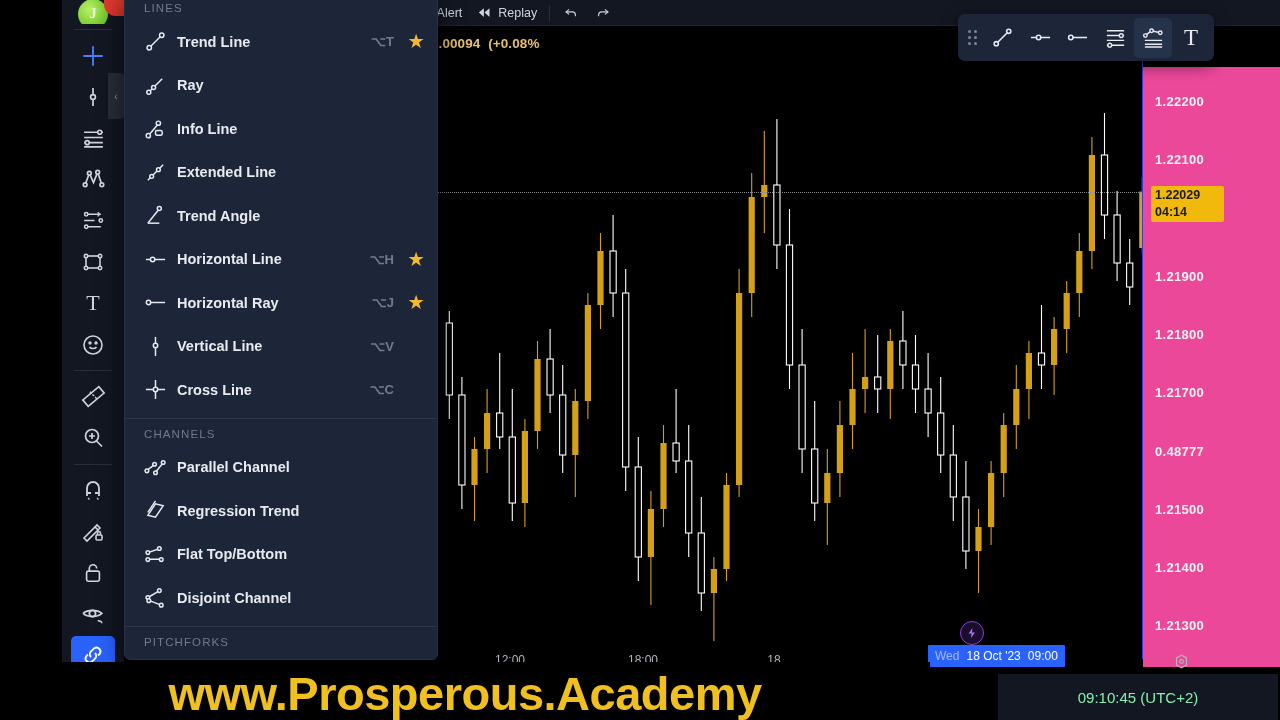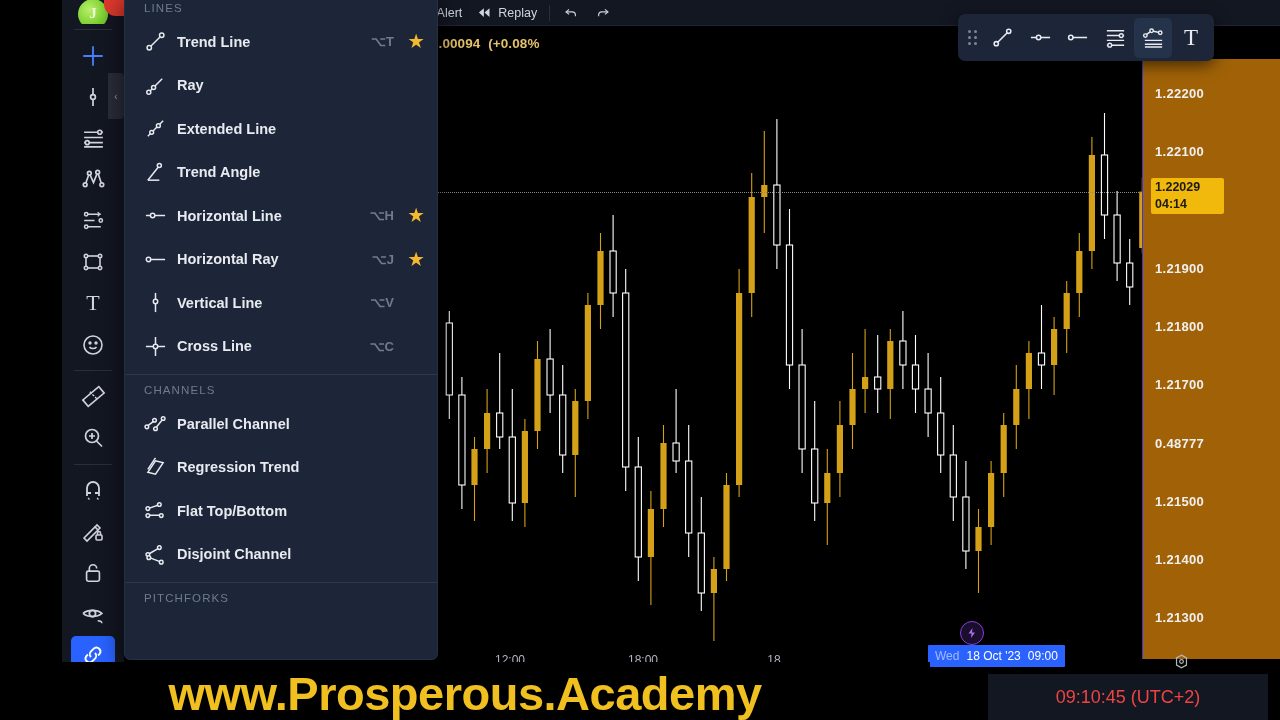--- a/index.html
+++ b/index.html
@@ -41,21 +41,21 @@
   }
   .legend .dot {
     width:12px; height:12px; border-radius:50%; background:#26a65b;
     box-shadow:0 0 7px 3px rgba(38,166,91,.55); margin-right:22px;
   }
   .ohlc { color:#e3c06b; letter-spacing:.1px; white-space:nowrap; }
   .ohlc .lbl { color:#f0f0f0; }
 
   
   .chart-pane { position:absolute; left:437px; top:59px; width:706px; height:600px; background:#000; overflow:hidden; z-index:10; }
-  .price-axis { position:absolute; left:1143px; top:59px; width:137px; height:600px; background:#a16207; z-index:14; }
+  .price-axis { position:absolute; left:1143px; top:67px; width:137px; height:600px; background:#ec4899; z-index:14; }
   .price-tick { position:absolute; left:12px; color:#f0f0f0; font-size:13px; font-weight:bold; letter-spacing:.3px; }
 
   .price-badge {
     position:absolute; left:8px; width:73px; height:36px;
     background:#f0b90b; border-radius:2px; color:#1b1b1b;
     font-size:12.5px; font-weight:bold; line-height:17px;
     padding:1px 0 0 4px;
   }
 
   .dotted-price-line {
@@ -77,23 +77,23 @@
   .time-tick { position:absolute; top:3px; color:#b2b5be; font-size:12px; transform:translateX(-50%); white-space:nowrap; }
   .time-badge {
     position:absolute; top:645px; height:22px; background:#2962ff; color:#fff;
     font-size:12px; font-weight:500; display:flex; align-items:center; gap:7px;
     padding:0 7px; white-space:nowrap; z-index:17; border-radius:1px;
   }
   .time-badge .faded { opacity:.55; }
 
   
   .clockstrip {
-    position:absolute; right:12px; bottom:0; width:280px; height:46px;
+    position:absolute; right:2px; bottom:0; width:280px; height:46px;
     background:#131722; display:flex; align-items:center; justify-content:center;
-    color:#ef4444; font-size:18px; z-index:40;
+    color:#86efac; font-size:15px; z-index:40;
   }
   .settings-gear { position:absolute; right:90px; top:653px; z-index:41; }
 
   
   .lefttool {
     position:absolute; left:62px; top:0; width:62px; height:676px;
     background:#131722; z-index:45;
     display:flex; flex-direction:column; align-items:center;
   }
   .logo-wrap { width:62px; height:26px; display:flex; align-items:center; justify-content:center; overflow:hidden; }
@@ -562,20 +562,33 @@
             <circle cx="10" cy="14" r="2.1" fill="#1c2638"></circle>
           </svg>
         </span>
         <span class="dd-label">Ray</span>
         <span class="dd-kbd"></span>
         <span class="dd-star"></span>
       </div>
       <div class="dd-item">
         <span class="dd-ico">
           <svg width="23" height="23" viewBox="0 0 24 24" stroke="#e8eaf0" stroke-width="1.55" fill="none">
+            <path d="M5 19 L15 7"></path>
+            <circle cx="4.5" cy="19.5" r="2.2" fill="#1c2638"></circle>
+            <circle cx="15" cy="6.5" r="2.2" fill="#1c2638"></circle>
+            <rect x="12" y="14" width="7" height="5" rx="1.6"></rect>
+          </svg>
+        </span>
+        <span class="dd-label">Info Line</span>
+        <span class="dd-kbd"></span>
+        <span class="dd-star"></span>
+      </div>
+      <div class="dd-item">
+        <span class="dd-ico">
+          <svg width="23" height="23" viewBox="0 0 24 24" stroke="#e8eaf0" stroke-width="1.55" fill="none">
             <path d="M4 20 L20 4"></path>
             <circle cx="8" cy="16" r="2" fill="#1c2638"></circle>
             <circle cx="15" cy="9" r="2" fill="#1c2638"></circle>
           </svg>
         </span>
         <span class="dd-label">Extended Line</span>
         <span class="dd-kbd"></span>
         <span class="dd-star"></span>
       </div>
       <div class="dd-item">

